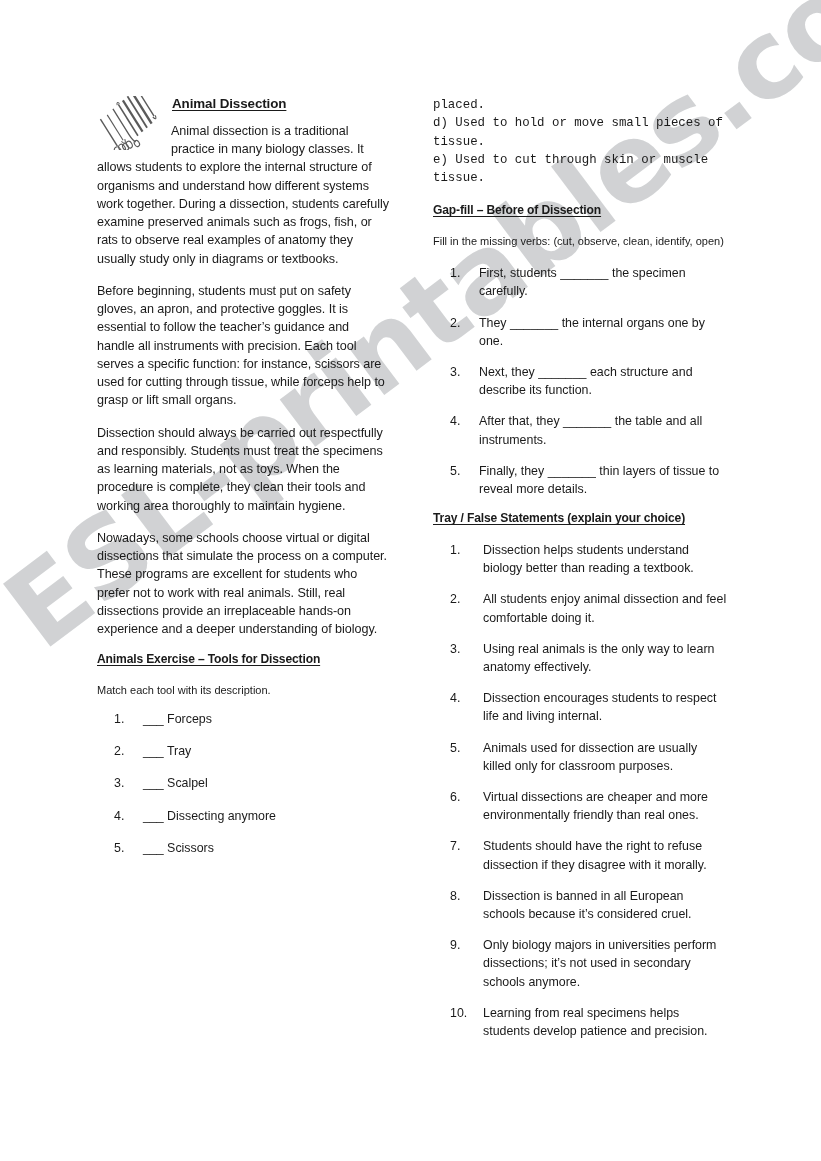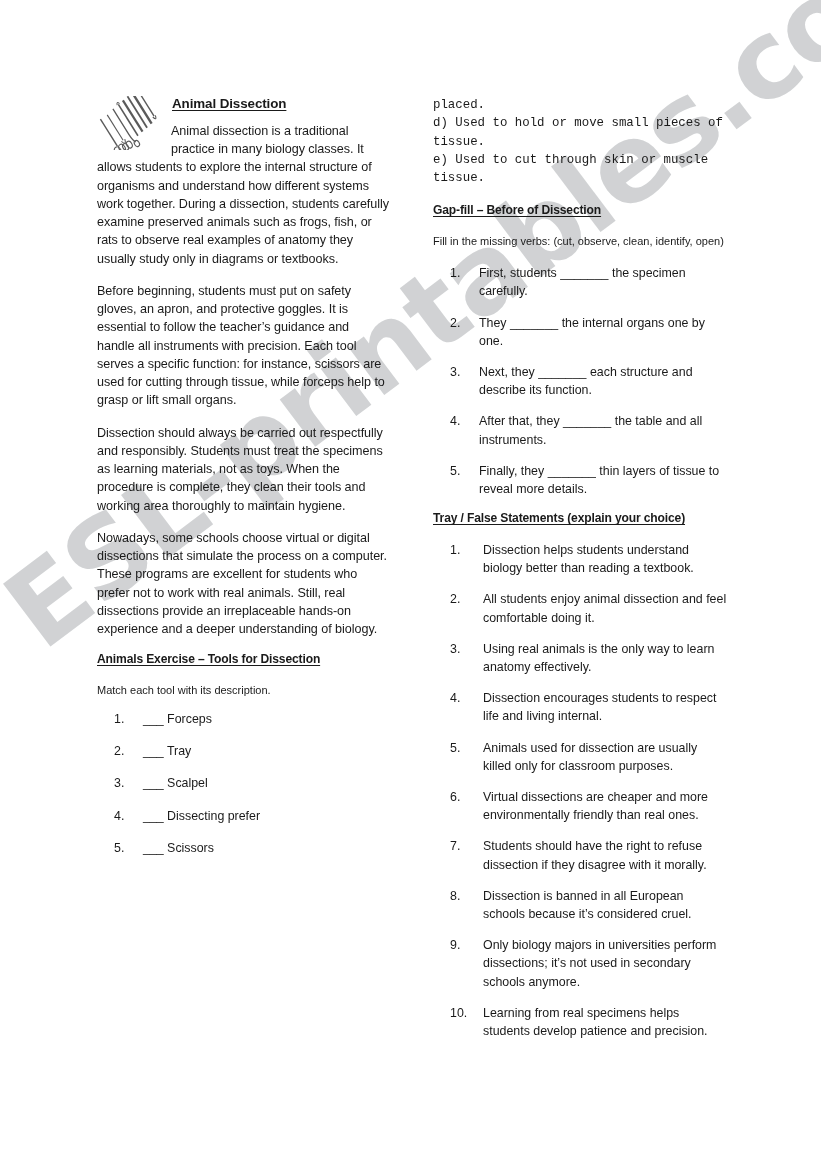--- a/index.html
+++ b/index.html
@@ -177,21 +177,21 @@
       <p class="para">Dissection should always be carried out respectfully and responsibly. Students must treat the specimens as learning materials, not as toys. When the procedure is complete, they clean their tools and working area thoroughly to maintain hygiene.</p>
       <p class="para">Nowadays, some schools choose virtual or digital dissections that simulate the process on a computer. These programs are excellent for students who prefer not to work with real animals. Still, real dissections provide an irreplaceable hands-on experience and a deeper understanding of biology.</p>
 
       <h3 class="sub">Animals Exercise – Tools for Dissection</h3>
       <p class="lead">Match each tool with its description.</p>
 
       <ol class="numlist matchlist">
         <li>___ Forceps</li>
         <li>___ Tray</li>
         <li>___ Scalpel</li>
-        <li>___ Dissecting prefer</li>
+        <li>___ Dissecting anymore</li>
         <li>___ Scissors</li>
       </ol>
 
     </div>
 
     <div class="col col-right">
 
       <p class="optlines" style="white-space: pre-line; margin-bottom:16px;font-family:Liberation Mono, monospace;">placed.
 d) Used to hold or move small pieces of tissue.
 e) Used to cut through skin or muscle tissue.</p>

